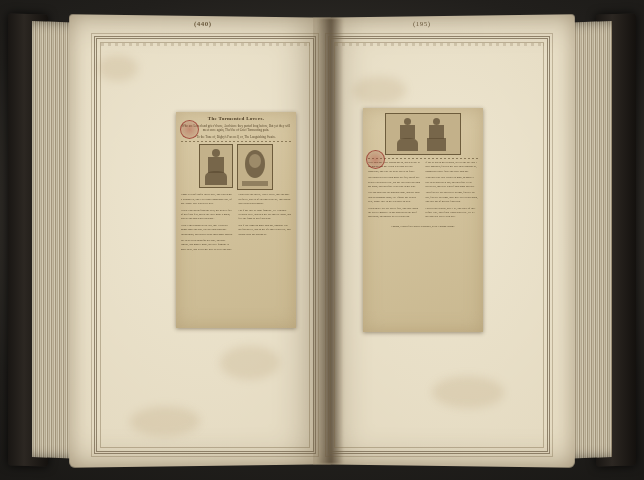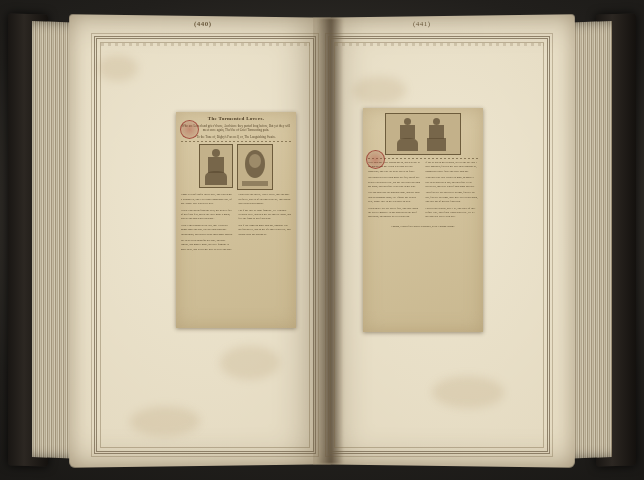--- a/index.html
+++ b/index.html
@@ -267,21 +267,21 @@
       <div class="fox" style="left:40px;top:60px;width:54px;height:28px;"></div>
       <div class="fox" style="left:120px;top:360px;width:72px;height:32px;"></div>
     </div>
 
     <div class="gutter"></div>
 
     <div class="frame left"></div>
     <div class="frame right"></div>
 
     <div class="folio left">(440)</div>
-    <div class="folio right">(441)</div>
+    <div class="folio right">(195)</div>
 
     <div class="sheet left">
       <div class="ballad-title">The Tormented Lovers.</div>
       <div class="ballad-sub">Who are Loved and griev'd sore, And since they parted long before, But yet they will meet once again, Tho't be of Grief Tormenting pain.</div>
       <div class="ballad-sub">To the Tune of, Digby's Farewell, or, The Languishing Swain.</div>
       <div class="rule"></div>
 
       <div class="cuts">
         <div class="cut a">
           <div class="fig" style="left:12px;top:4px;width:8px;height:8px;border-radius:50%;"></div>

